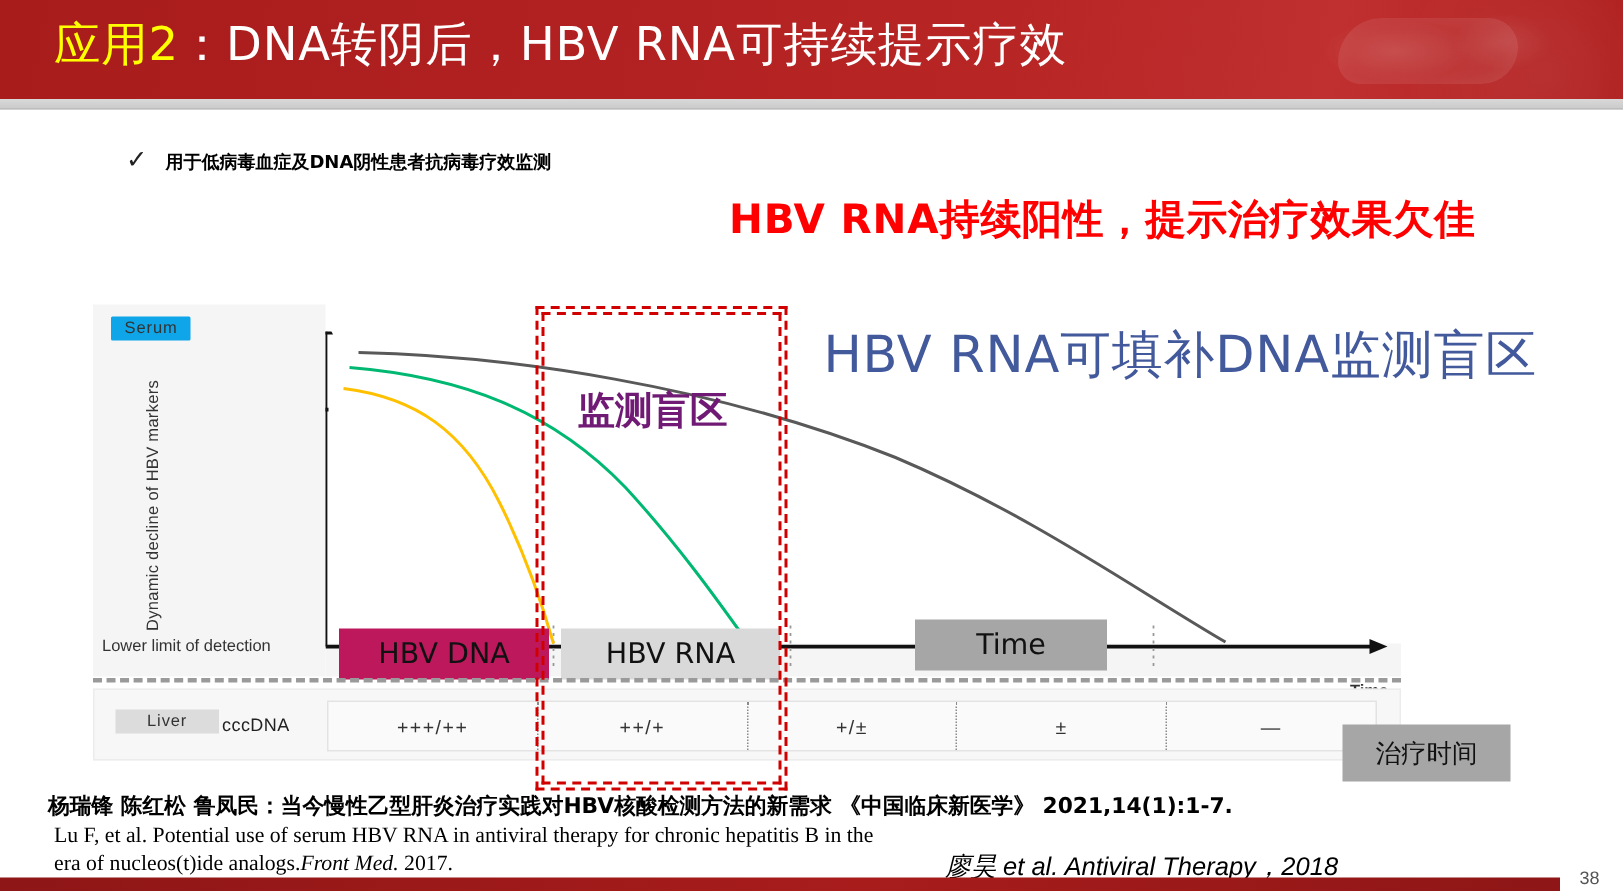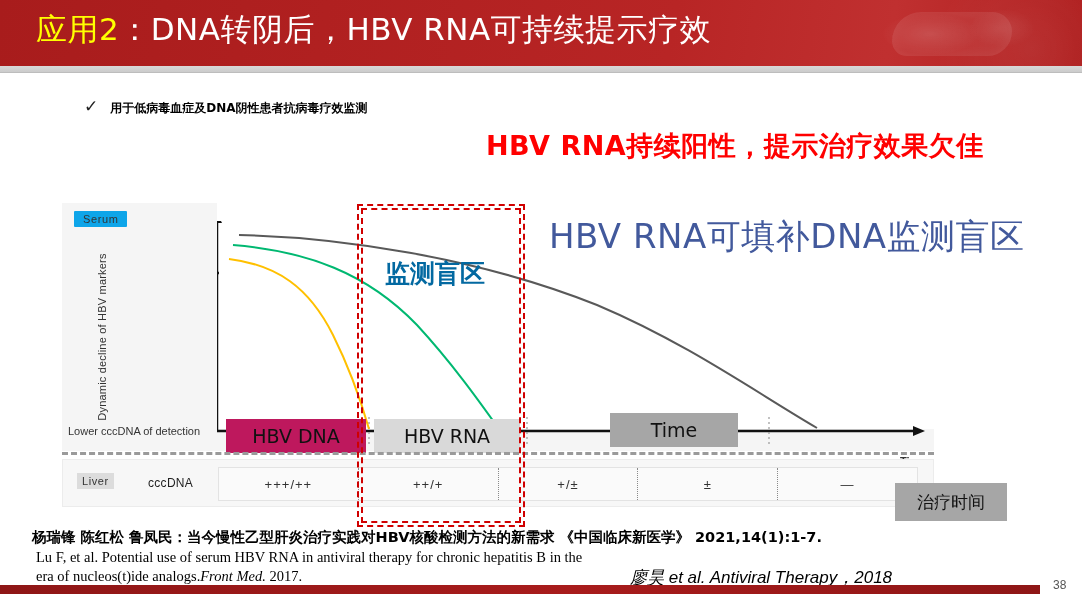--- a/index.html
+++ b/index.html
@@ -106,21 +106,21 @@
     position:absolute;left:0;top:249px;width:872px;height:0;
     border-top:3px dashed #9a9a9a;
   }
 
   
   .liver-panel{
     position:absolute;left:0;top:256px;width:872px;height:48px;background:#f7f7f7;
     border:1px solid #ececec;box-sizing:border-box;
   }
   .liver-badge{
-    position:absolute;left:14px;top:13px;padding:2px 5px;background:#dcdcdc;
+    position:absolute;left:14px;top:13px;padding:2px 21px;background:#dcdcdc;
     font-size:11px;color:#333;letter-spacing:.6px;
   }
   .cccdna-label{position:absolute;left:85px;top:16px;font-size:12px;color:#222;letter-spacing:.3px;}
   .liver-cells{
     position:absolute;left:155px;top:7px;width:700px;height:34px;
     display:flex;background:#fafafa;border:1px solid #e3e3e3;box-sizing:border-box;
   }
   .liver-cells .cell{
     flex:1;display:flex;align-items:center;justify-content:center;
     font-size:13px;color:#333;letter-spacing:1px;
@@ -134,21 +134,21 @@
   
   .blind-zone{
     position:absolute;left:357px;top:204px;width:168px;height:323px;
     border:2px dashed #D00000;box-sizing:border-box;
   }
   .blind-zone:before{
     content:"";position:absolute;left:2px;top:2px;right:2px;bottom:2px;
     border:2px dashed #D00000;
   }
   .blind-zone-label{
-    position:absolute;left:385px;top:257px;font-size:25px;font-weight:bold;color:#0369a1;
+    position:absolute;left:385px;top:257px;font-size:25px;font-weight:bold;color:#701a75;
     white-space:nowrap;font-family:"DejaVu Sans","Liberation Sans",sans-serif;
   }
 
   
   .treat-box{
     position:absolute;left:895px;top:483px;width:112px;height:38px;background:#A6A6A6;
     display:flex;align-items:center;justify-content:center;font-size:17px;color:#111;
     font-family:"DejaVu Sans","Liberation Sans",sans-serif;
   }
 
@@ -192,21 +192,21 @@
 </div>
 
 <div class="red-headline">HBV RNA持续阳性，提示治疗效果欠佳</div>
 
 <div class="figure">
 
   <div class="serum-panel">
     <div class="serum-left-bg"></div>
     <div class="serum-badge">Serum</div>
     <div class="ylabel">Dynamic decline of HBV markers</div>
-    <div class="lld-label">Lower cccDNA of detection</div>
+    <div class="lld-label">Lower limit of detection</div>
 
     <div class="bottom-strip"></div>
 
     <div class="plot-area">
       <svg width="717" height="230" viewBox="0 0 717 230">
 
         <line x1="0" y1="0" x2="0" y2="210" stroke="#111" stroke-width="2.5"></line>
         <polygon points="0,-8 -5,2 5,2" fill="#111"></polygon>
         <line x1="-4" y1="52" x2="2" y2="52" stroke="#111" stroke-width="2.5"></line>
         <line x1="0" y1="210" x2="700" y2="210" stroke="#111" stroke-width="2.5"></line>

